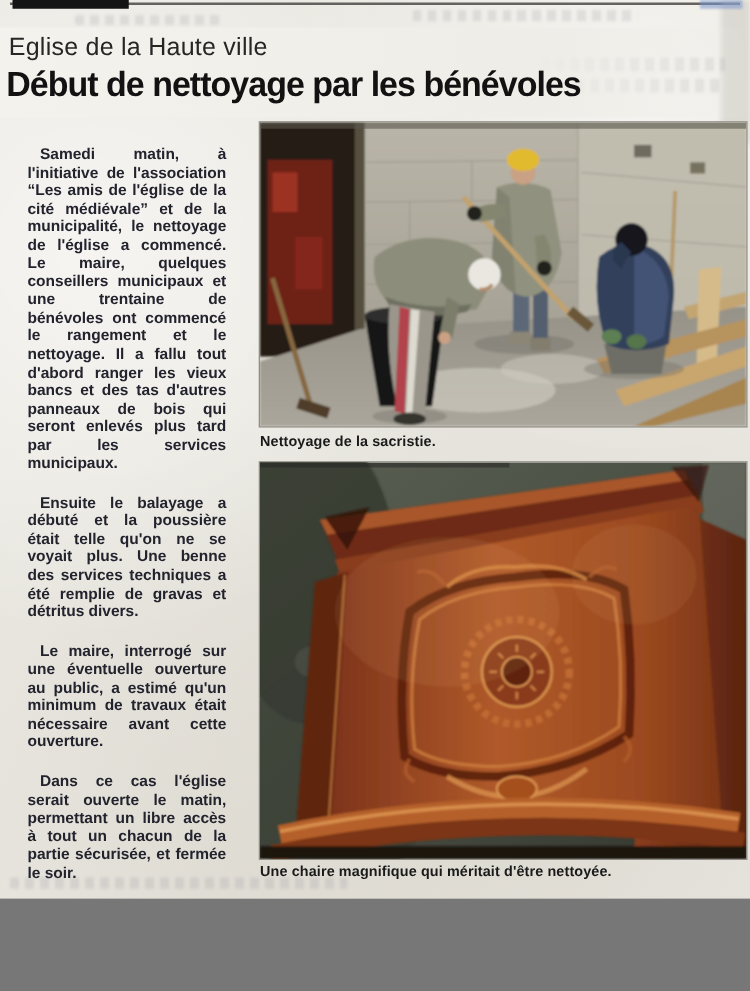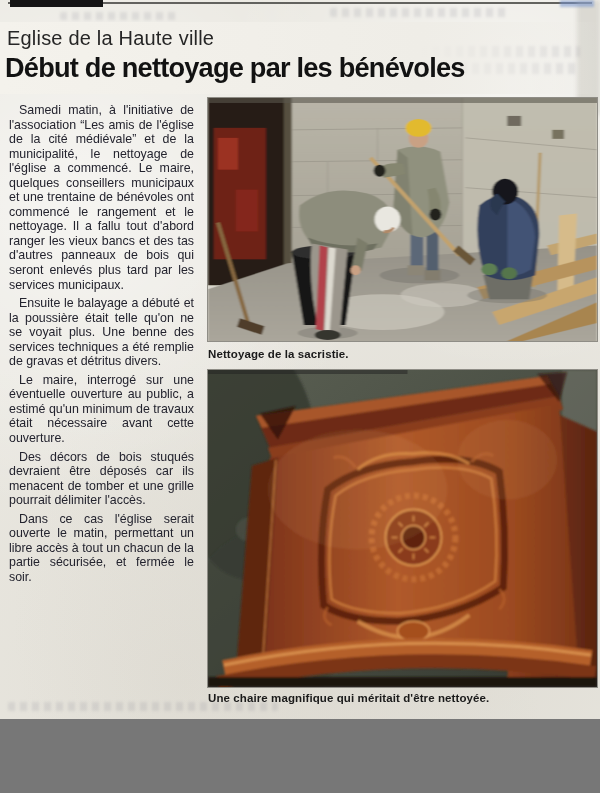--- a/index.html
+++ b/index.html
@@ -23,21 +23,21 @@
   .smudge{background:repeating-linear-gradient(90deg, rgba(118,118,132,.30) 0 7px, rgba(118,118,132,0) 7px 12px);
     filter:blur(1.4px);opacity:.5;border-radius:2px;}
   .headband{left:0;top:22px;width:600px;height:72px;
     background:linear-gradient(90deg,#f4f2ec, #efede7 70%, rgba(234,232,225,0));}
   .kicker{left:7px;top:27px;font-size:20px;letter-spacing:.2px;color:#262626;}
   .headline{left:5px;top:52px;margin:0;font-size:28px;font-weight:bold;letter-spacing:-.8px;
     color:#121212;transform:scaleX(.97);transform-origin:left;white-space:nowrap;}
   
   .article-col{left:5px;top:99px;width:193px;text-align:justify;
     font-size:12.4px;line-height:14.55px;color:#23232e;}
-  .article-col p{margin:4px;text-indent:10px;}
+  .article-col p{margin:17px;text-indent:10px;font-weight:bold;}
   
   figure{margin:0;padding:0;border:1px solid #8f8d86;background:#d8d5cc;box-sizing:border-box;}
   .photo1{left:207px;top:97px;width:391px;height:245px;}
   .photo2{left:207px;top:369px;width:391px;height:319px;}
   figure svg{display:block;}
   .caption{left:208px;font-size:11.5px;font-weight:bold;color:#1a1a1a;letter-spacing:.1px;}
   .cap1{top:348px;}
   .cap2{top:692px;}
   
   .footer-row{left:-5px;top:727px;display:flex;align-items:center;gap:7px;color:#121212;white-space:nowrap;}
@@ -72,21 +72,20 @@
   <div class="abs smudge" style="left:8px;top:702px;width:270px;height:9px;"></div>
 
   <div class="abs headband"></div>
   <div class="abs kicker">Eglise de la Haute ville</div>
   <h1 class="abs headline">Début de nettoyage par les bénévoles</h1>
 
   <div class="abs article-col">
     <p>Samedi matin, à l'initiative de l'association “Les amis de l'église de la cité médiévale” et de la municipalité, le nettoyage de l'église a commencé. Le maire, quelques conseillers municipaux et une trentaine de bénévoles ont commencé le rangement et le nettoyage. Il a fallu tout d'abord ranger les vieux bancs et des tas d'autres panneaux de bois qui seront enlevés plus tard par les services municipaux.</p>
     <p>Ensuite le balayage a débuté et la poussière était telle qu'on ne se voyait plus. Une benne des services techniques a été remplie de gravas et détritus divers.</p>
     <p>Le maire, interrogé sur une éventuelle ouverture au public, a estimé qu'un minimum de travaux était nécessaire avant cette ouverture.</p>
-    <p>Des décors de bois stuqués devraient être déposés car ils menacent de tomber et une grille pourrait délimiter l'accès.</p>
     <p>Dans ce cas l'église serait ouverte le matin, permettant un libre accès à tout un chacun de la partie sécurisée, et fermée le soir.</p>
   </div>
 
   <figure class="abs photo1">
     <svg viewBox="0 0 390 244" width="389" height="243" preserveAspectRatio="none">
       <defs>
         <linearGradient id="wallg" x1="0" y1="0" x2="0" y2="1">
           <stop offset="0" stop-color="#b9b5a8"></stop>
             <stop offset="1" stop-color="#a5a194"></stop>
         </linearGradient>

